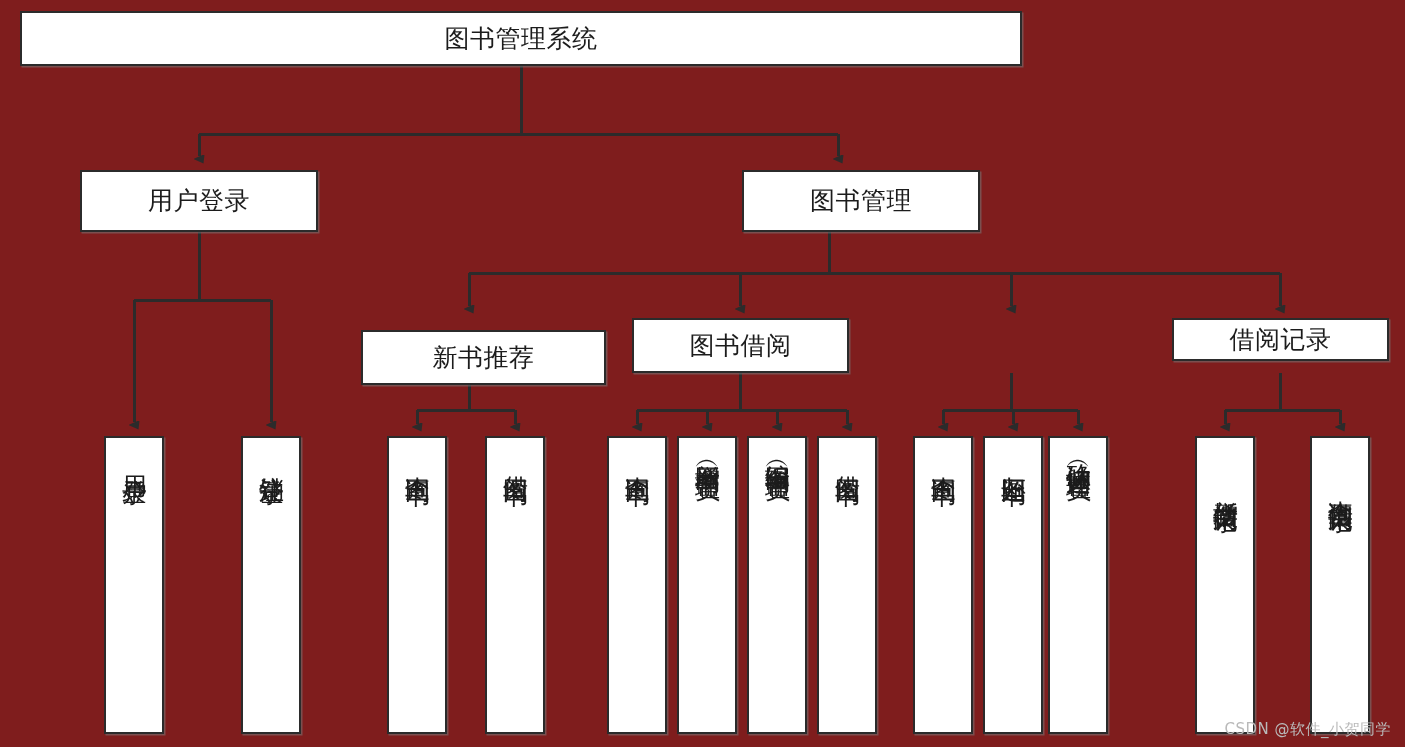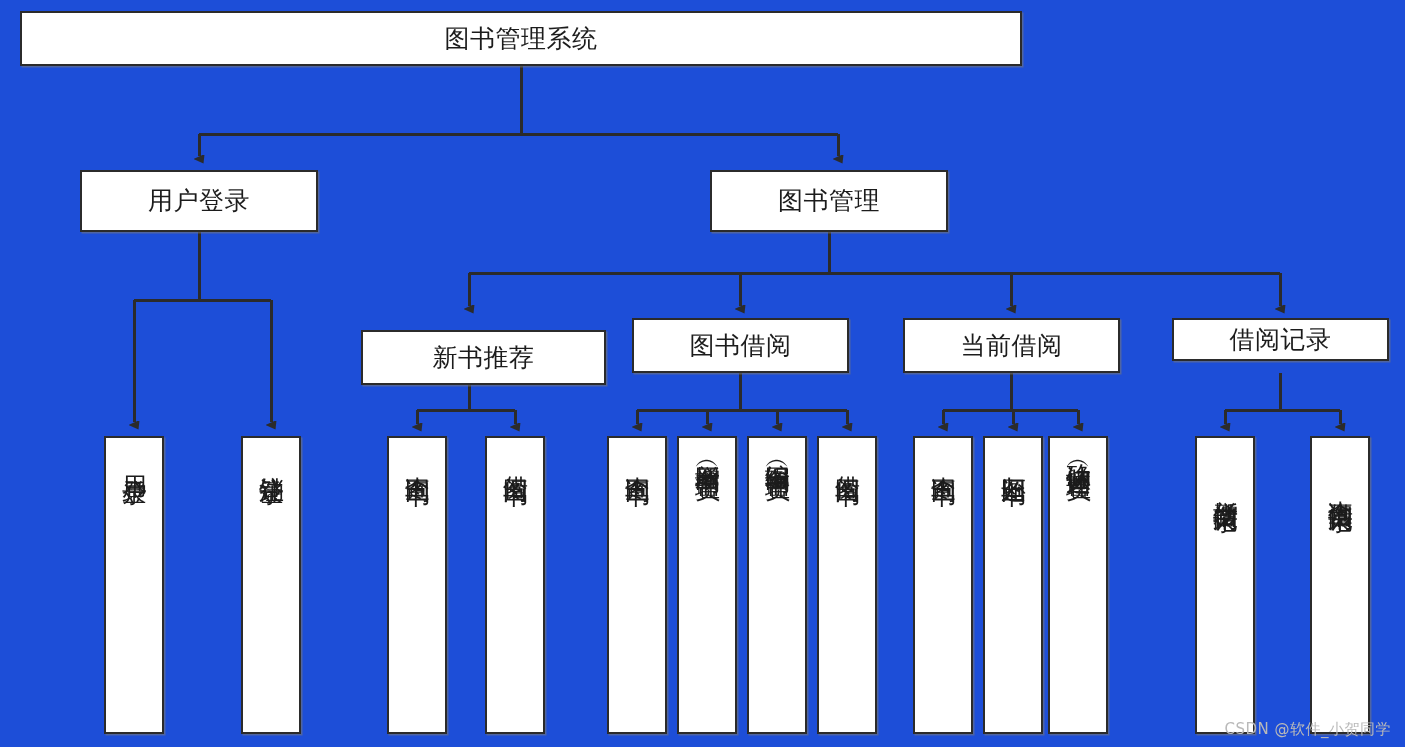--- a/index.html
+++ b/index.html
@@ -8,21 +8,21 @@
     padding: 0;
     background: #ffffff;
   }
   body {
     font-family: "DejaVu Sans", "Liberation Sans", sans-serif;
   }
   #canvas {
     position: relative;
     width: 1405px;
     height: 747px;
-    background: #1d4ed8;
+    background: #7f1d1d;
     overflow: hidden;
   }
   svg.wires {
     position: absolute;
     left: 0;
     top: 0;
     width: 1405px;
     height: 747px;
     pointer-events: none;
   }
@@ -127,32 +127,29 @@
     </g>
   </svg>
 
   <div class="node horizontal" style="left:20px; top:11px; width:1002px; height:55px;">
     <span class="label">图书管理系统</span>
   </div>
 
   <div class="node horizontal" style="left:80px; top:170px; width:238px; height:62px;">
     <span class="label">用户登录</span>
   </div>
-  <div class="node horizontal" style="left:710px; top:170px; width:238px; height:62px;">
+  <div class="node horizontal" style="left:742px; top:170px; width:238px; height:62px;">
     <span class="label">图书管理</span>
   </div>
 
   <div class="node horizontal" style="left:361px; top:330px; width:245px; height:55px;">
     <span class="label">新书推荐</span>
   </div>
   <div class="node horizontal" style="left:632px; top:318px; width:217px; height:55px;">
     <span class="label">图书借阅</span>
-  </div>
-  <div class="node horizontal" style="left:903px; top:318px; width:217px; height:55px;">
-    <span class="label">当前借阅</span>
   </div>
   <div class="node horizontal" style="left:1172px; top:318px; width:217px; height:43px;">
     <span class="label">借阅记录</span>
   </div>
 
   <div class="node vertical" style="left:104px; top:436px; width:60px; height:298px;">
     <span class="label">用户登录</span>
   </div>
   <div class="node vertical" style="left:241px; top:436px; width:60px; height:298px;">
     <span class="label">注销登录</span>

